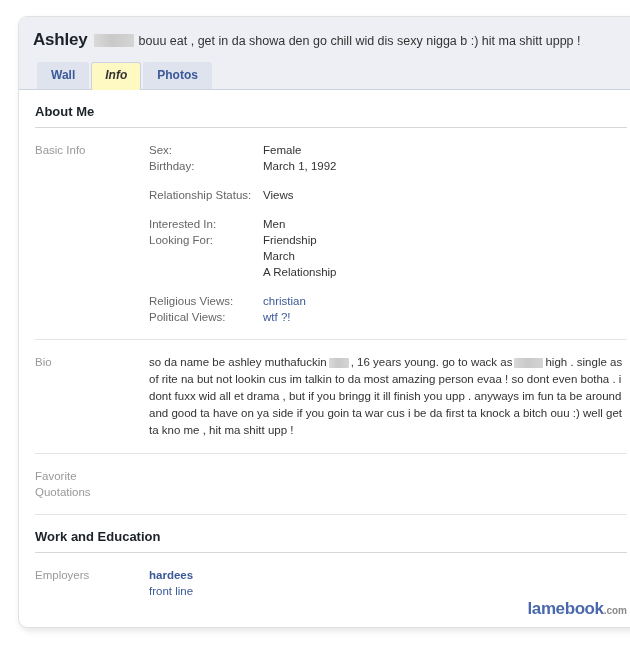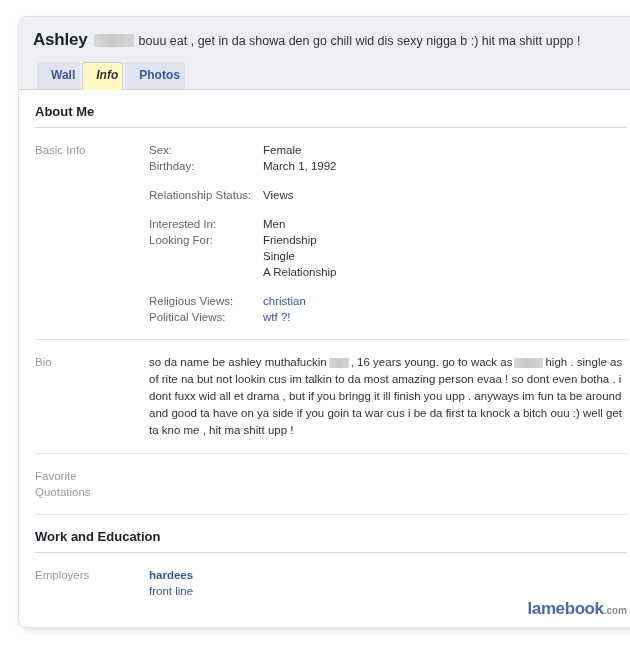--- a/index.html
+++ b/index.html
@@ -67,21 +67,21 @@
   
   .tab-strip {
     display: flex;
     align-items: flex-end;
     margin-left: 4px;
   }
   .tab {
     font-size: 12px;
     font-weight: bold;
     color: #3b5998;
-    padding: 5px 4px 6px 13px;
+    padding: 5px 13px 6px 13px;
     background: #dfe3ee;
     border: 1px solid transparent;
     border-bottom: none;
     border-top-left-radius: 3px;
     border-top-right-radius: 3px;
     margin-right: 2px;
     line-height: 15px;
     cursor: pointer;
   }
   .tab.active {
@@ -223,21 +223,21 @@
           <div class="field">
             <span class="field-key">Interested In:</span>
             <span class="field-val">Men</span>
           </div>
           <div class="field">
             <span class="field-key">Looking For:</span>
             <span class="field-val">Friendship</span>
           </div>
           <div class="field">
             <span class="field-key"></span>
-            <span class="field-val">Single</span>
+            <span class="field-val">March</span>
           </div>
           <div class="field">
             <span class="field-key"></span>
             <span class="field-val">A Relationship</span>
           </div>
         </div>
 
         <div class="field-group">
           <div class="field">
             <span class="field-key">Religious Views:</span>

